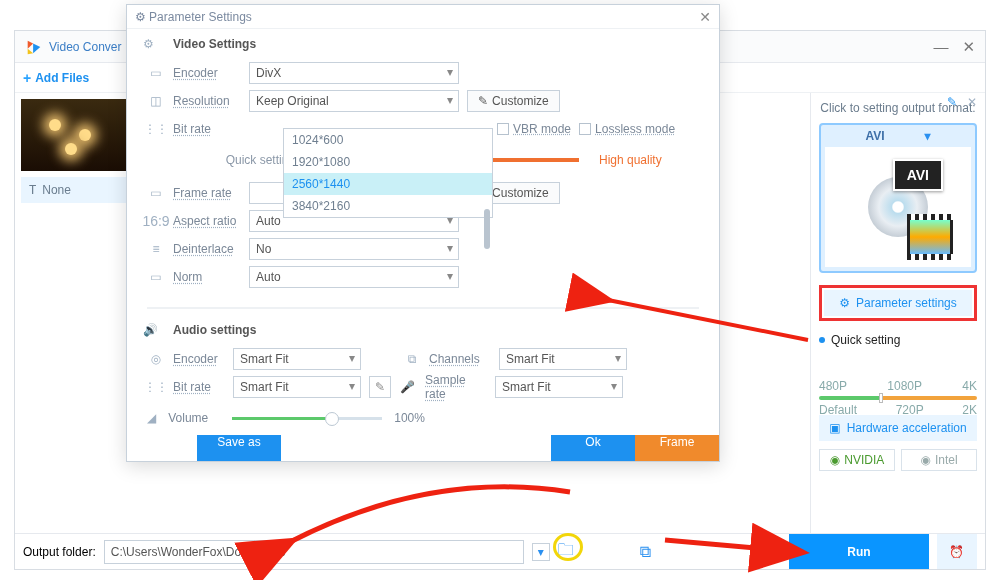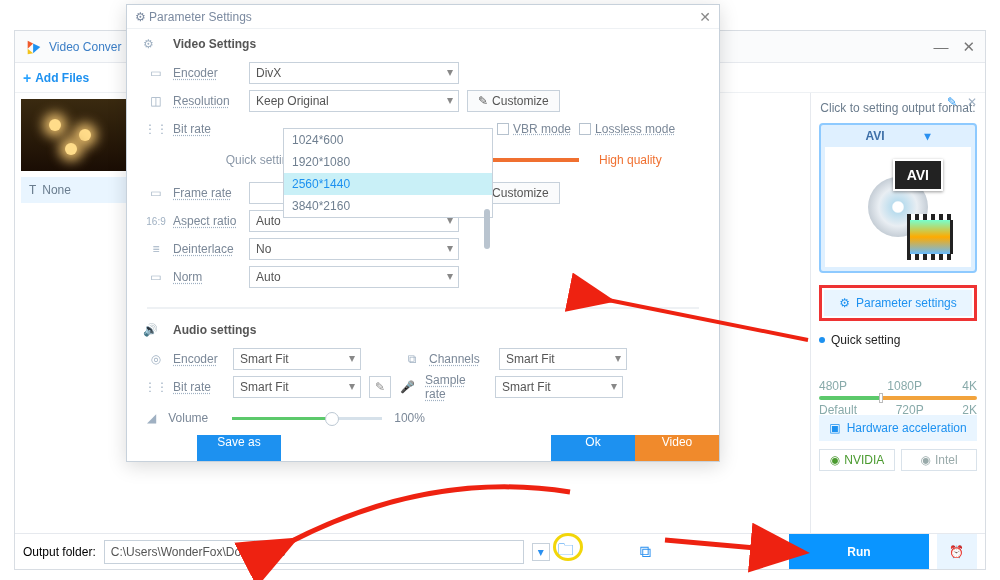--- a/index.html
+++ b/index.html
@@ -256,21 +256,21 @@
     <div class="row">
       <span class="ic">▭</span>
       <span class="lbl">Frame rate</span>
       <span class="cmb"><input class="inp" value="" style=""></span>
       <span class="cust-btn">
           <span>✎</span>
           <span>Customize</span>
         </span>
     </div>
     <div class="row">
-      <span class="ic" style="font-size:10px">16:9</span>
+      <span class="ic" style="font-size:14px">16:9</span>
       <span class="lbl">Aspect ratio</span>
       <span class="cmb"><input class="inp" value="Auto" style=""></span>
     </div>
     <div class="row">
       <span class="ic">≡</span>
       <span class="lbl">Deinterlace</span>
       <span class="cmb"><input class="inp" value="No" style=""></span>
     </div>
     <div class="row">
       <span class="ic">▭</span>
@@ -315,21 +315,21 @@
   <div class="dlg-foot">
     <div style="width:70px"></div>
     <div class="fbtn save">
         <span>Save as</span>
       </div>
     <div class="space"></div>
     <div class="fbtn ok">
         <span>Ok</span>
       </div>
     <div class="fbtn cancel">
-        <span>Video</span>
+        <span>Frame</span>
       </div>
   </div>
 
   <div class="reso-pop">
     <div class="opt">1024*600</div>
     <div class="opt">1920*1080</div>
     <div class="opt sel">2560*1440</div>
     <div class="opt">3840*2160</div>
     <div class="bar"></div>
   </div>

